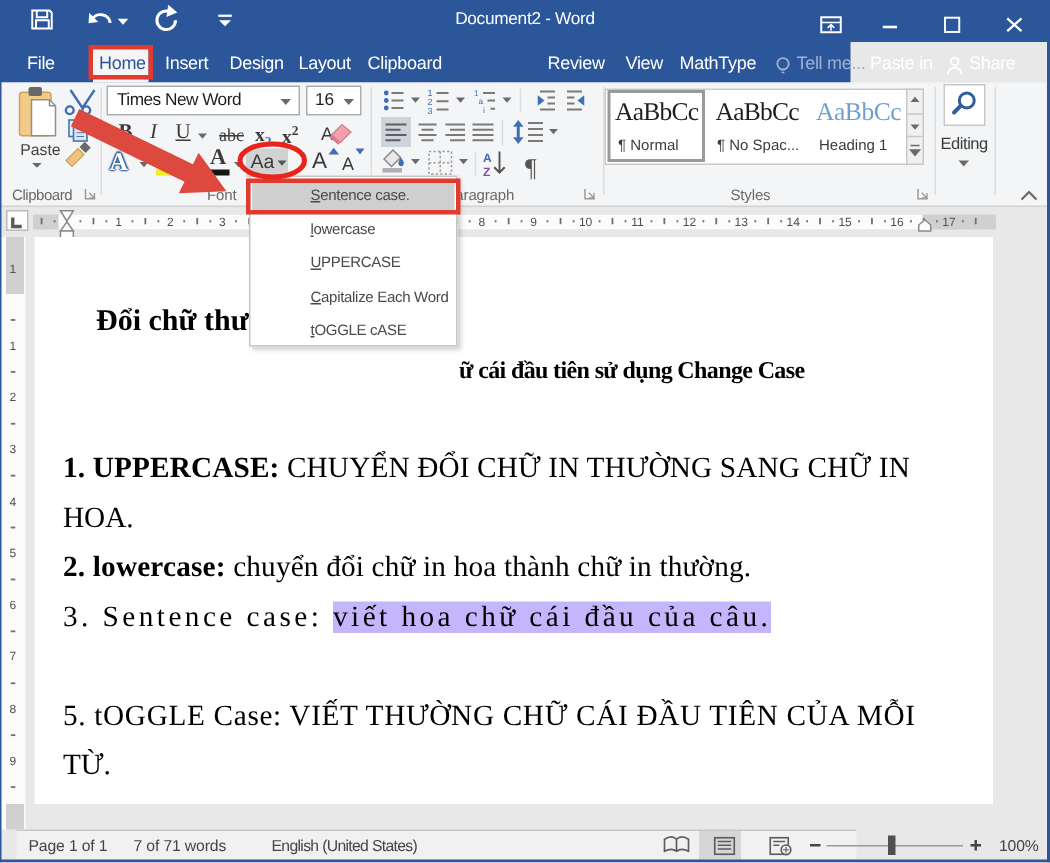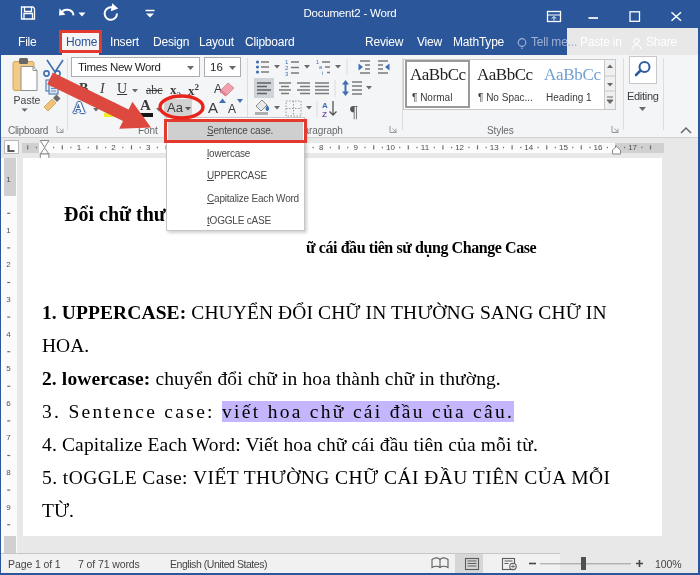--- a/index.html
+++ b/index.html
@@ -14,21 +14,21 @@
   .glabel { position:absolute; top:70px; font-size:10px; color:#696969; letter-spacing:-0.1px; white-space:nowrap; }
   .combo { position:absolute; background:#fff; border:1px solid #abadb3; font-size:11px; color:#333; }
   #rulerrow { left:0; top:138px; width:700px; height:20px; background:#e8e8e8; }
   #docarea { left:0; top:158px; width:700px; height:395px; background:#e8e8e8; }
   #page { position:absolute; left:23px; top:0px; width:639px; height:378px; background:#fff; }
   .ser { font-family:"Liberation Serif", serif; }
   .bodyline { position:absolute; left:42px; font-size:19.5px; color:#000; white-space:nowrap; font-family:"Liberation Serif", serif; }
   #ddmenu { left:166px; top:117px; width:139px; height:114px; background:#fff; border:1px solid #c6c6c6; box-shadow:2px 2px 3px rgba(0,0,0,0.18); z-index:30; }
   .mi { position:absolute; left:40px; font-size:10px; letter-spacing:-0.2px; color:#494949; white-space:nowrap; }
   .mi u { text-decoration:underline; }
-  #statusbar { left:0; top:553px; width:560px; height:20px; background:#f1f1f1; border-top:1px solid #c6c6c6; }
+  #statusbar { left:11px; top:553px; width:560px; height:20px; background:#f1f1f1; border-top:1px solid #c6c6c6; }
   .st { position:absolute; top:4px; font-size:10.5px; letter-spacing:-0.1px; color:#454545; white-space:nowrap; }
   #bl { left:0; top:0; width:1px; height:575px; background:#2b579a; z-index:50;}
   #br { left:698px; top:0; width:2px; height:575px; background:#2b579a; z-index:50;}
   #bb { left:0; top:573px; width:700px; height:2px; background:#2b579a; z-index:50;}
   svg { position:absolute; overflow:visible; }
   .red { z-index:40; }
 </style>
 </head>
 <body>
 
@@ -445,21 +445,20 @@
   </svg>
 
   <div class="abs ser" style="left:64px;top:45px;font-size:20px;font-weight:bold;white-space:nowrap;">Đổi chữ thường thành ch</div>
   <div class="abs ser" style="left:306px;top:45px;font-size:16px;font-weight:bold;white-space:nowrap;letter-spacing:-0.42px;margin-top:36px;">ữ cái đầu tiên sử dụng Change Case</div>
 
 
   <div class="bodyline" style="top:144px;letter-spacing:0.1px;"><b>1. UPPERCASE:</b> CHUYỂN ĐỔI CHỮ IN THƯỜNG SANG CHỮ IN</div>
   <div class="bodyline" style="top:177px;">HOA.</div>
   <div class="bodyline" style="top:210px;letter-spacing:0.12px;"><b>2. lowercase:</b> chuyển đổi chữ in hoa thành chữ in thường.</div>
   <div class="bodyline" style="top:243px;letter-spacing:2.3px;">3. Sentence case: <span style="background:#c4b5fd;">viết hoa chữ cái đầu của câu.</span></div>
-  <div class="bodyline" style="top:276px;letter-spacing:0.15px;">4. Capitalize Each Word: Viết hoa chữ cái đầu tiên của mỗi từ.</div>
   <div class="bodyline" style="top:309px;letter-spacing:0.45px;">5. tOGGLE Case: VIẾT THƯỜNG CHỮ CÁI ĐẦU TIÊN CỦA MỖI</div>
   <div class="bodyline" style="top:342px;">TỪ.</div>
 </div>
 
 <div id="ddmenu" class="abs">
   <div class="abs" style="left:1px;top:3px;width:135px;height:21px;background:#cfcfcf;"></div>
   <div class="mi" style="top:7px;"><u>S</u>entence case.</div>
   <div class="mi" style="top:30px;"><u>l</u>owercase</div>
   <div class="mi" style="top:52px;"><u>U</u>PPERCASE</div>
   <div class="mi" style="top:75px;"><u>C</u>apitalize Each Word</div>

